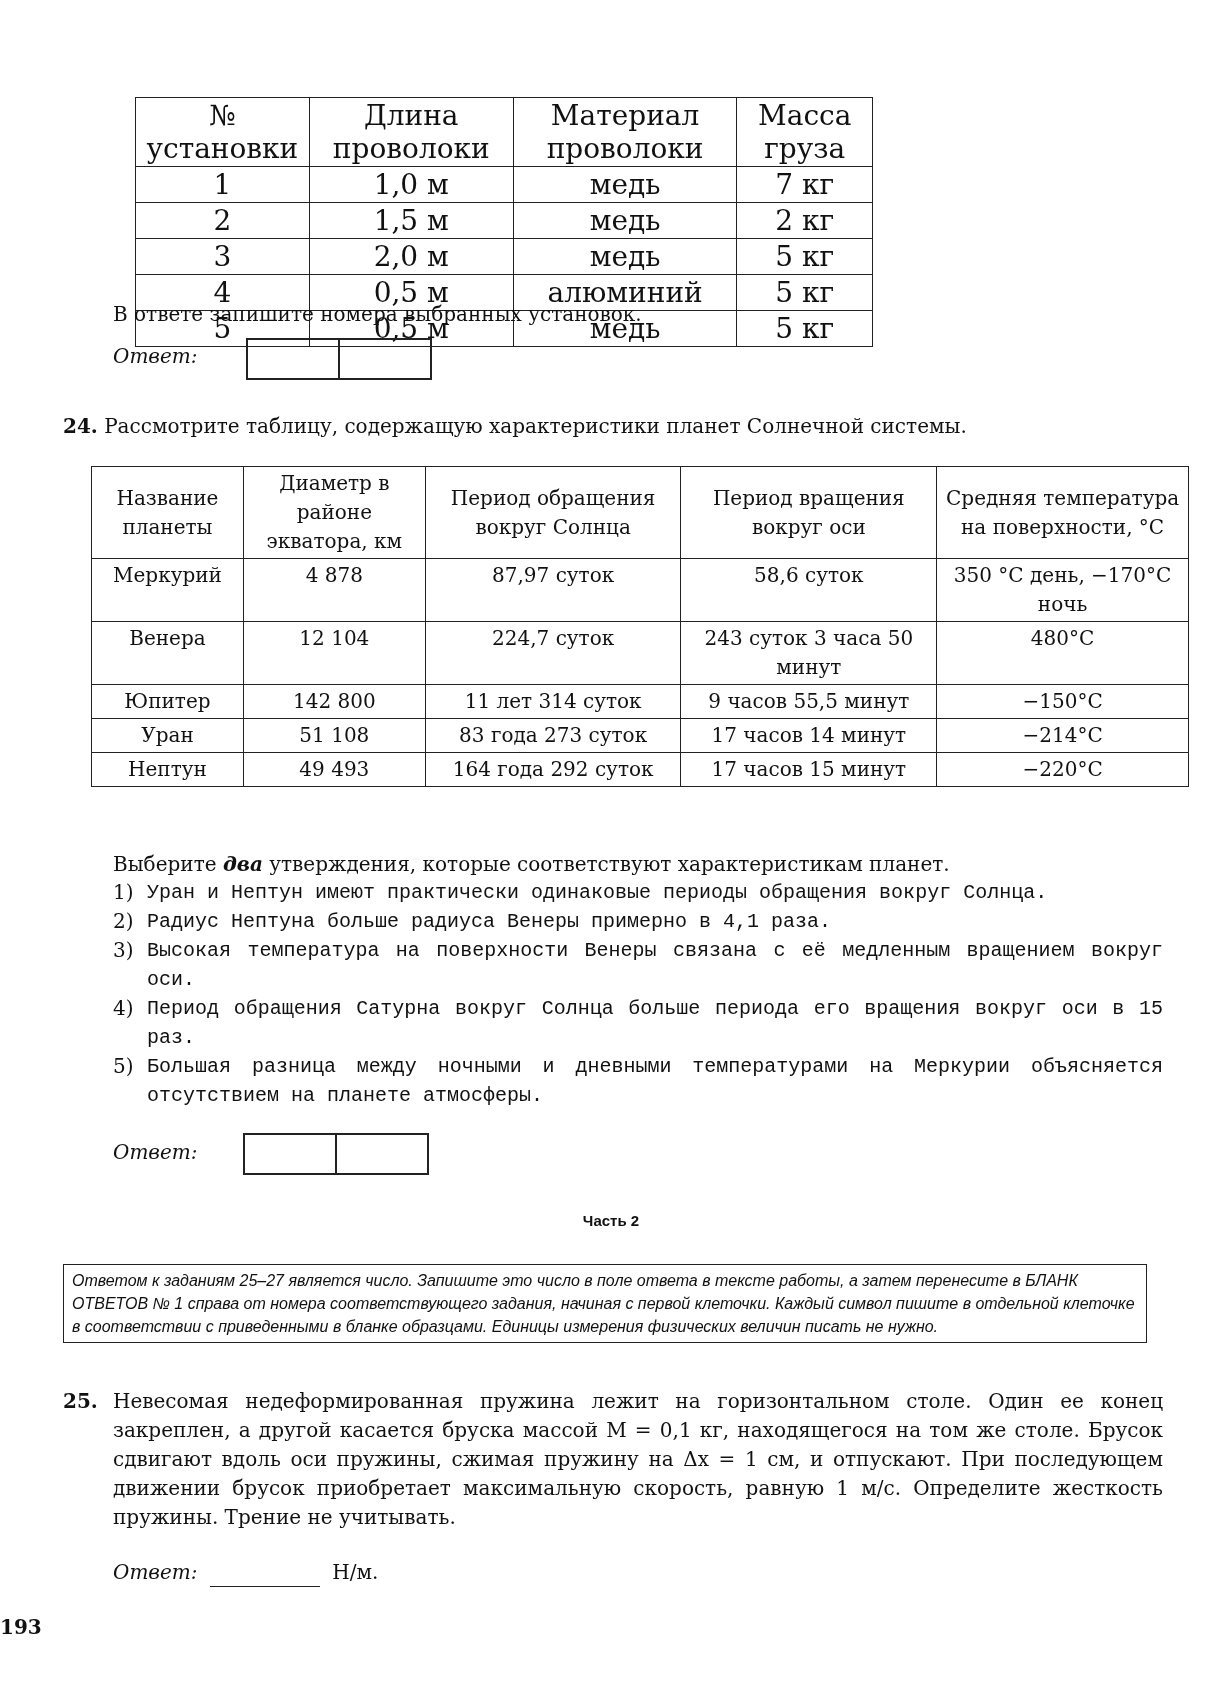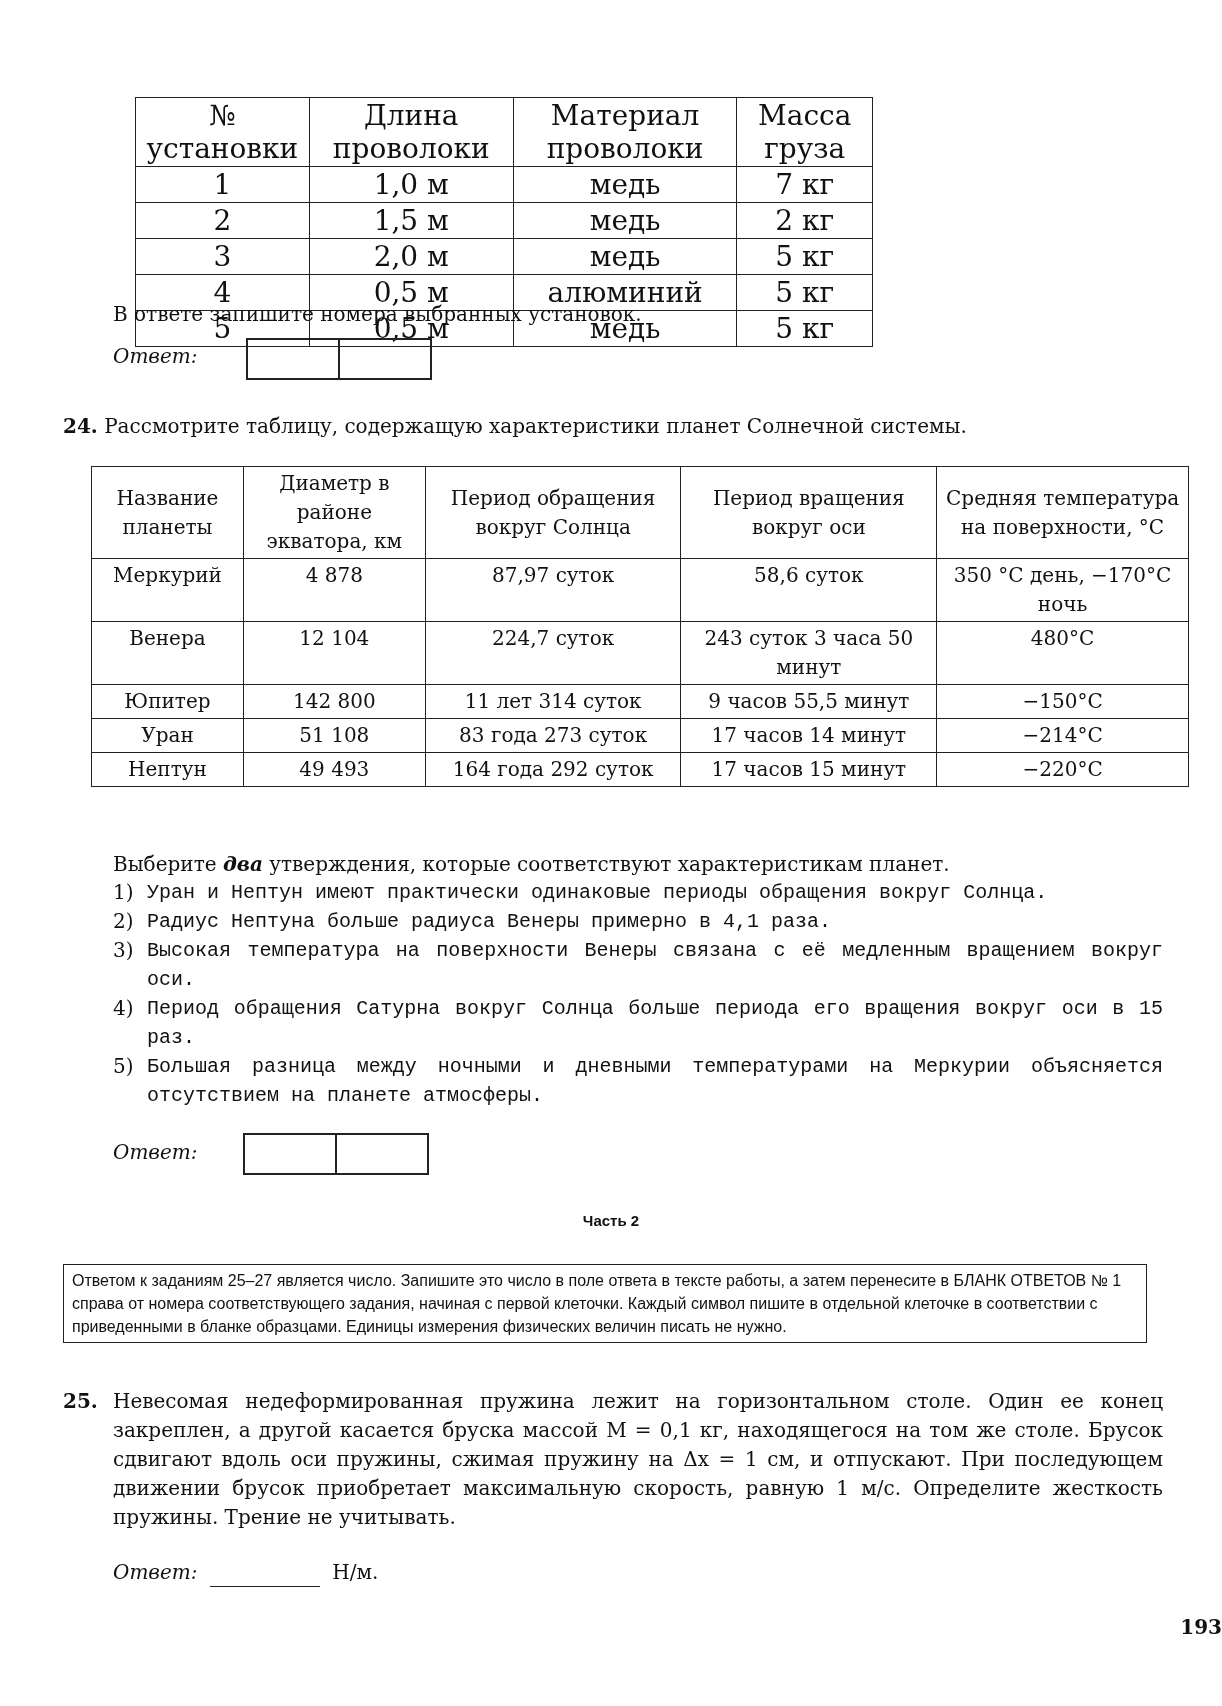--- a/index.html
+++ b/index.html
@@ -16,26 +16,26 @@
   .answer-label { font-style:italic; font-size:20px; }
   .box { border:2px solid #222; height:38px; display:flex; }
   .box .cell { width:90px; height:38px; }
   .box .cell + .cell { border-left:2px solid #222; }
   .q-num { font-weight:bold; }
   .list { left:113px; top:878px; width:1050px; font-size:20px; line-height:29px; }
   .list .item { display:flex; }
   .list .item .n { width:34px; flex:none; }
   .list .item .tx { flex:1; text-align:justify;font-family:Liberation Mono, monospace; }
   .part2 { left:0; width:1222px; top:1212px; text-align:center; font-family:"Liberation Sans", sans-serif; font-weight:bold; font-size:15px; }
-  .notice { left:63px; top:1264px; width:1084px; border:1.5px solid #222; padding:4px 8px; font-family:"Liberation Sans", sans-serif; font-size:16px; line-height:23px; box-sizing:border-box; }
+  .notice { left:63px; top:1264px; width:1084px; border:1.5px solid #222; padding:4px 8px; font-family:"Liberation Sans", sans-serif; font-size:16px; line-height:23px; box-sizing:border-box;font-style:italic; }
   .q25 { left:63px; top:1387px; width:1100px; font-size:20px; line-height:29px; }
   .q25 .row { display:flex; }
   .q25 .row .n { width:50px; flex:none; font-weight:bold; }
   .q25 .row .tx { flex:1; text-align:justify; }
-  .pagenum { left:0; width:1222px; top:1615px; text-align:right; font-size:20px; font-weight:bold; }
+  .pagenum { left:0; width:1222px; top:1615px; text-align:left; font-size:20px; font-weight:bold; }
   .underline { display:inline-block; width:110px; border-bottom:1.5px solid #222; height:20px; vertical-align:bottom; margin:0 6px; }
 </style>
 </head>
 <body>
 
 <table class="abs t1">
   <thead>
     <tr>
       <th>№ установки</th>
       <th>Длина проволоки</th>

